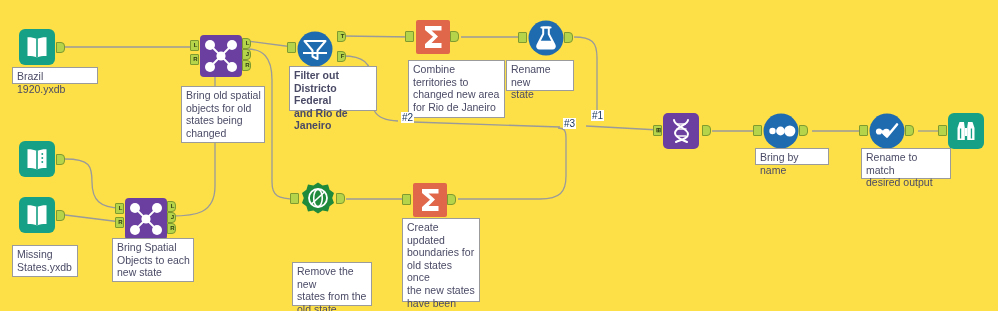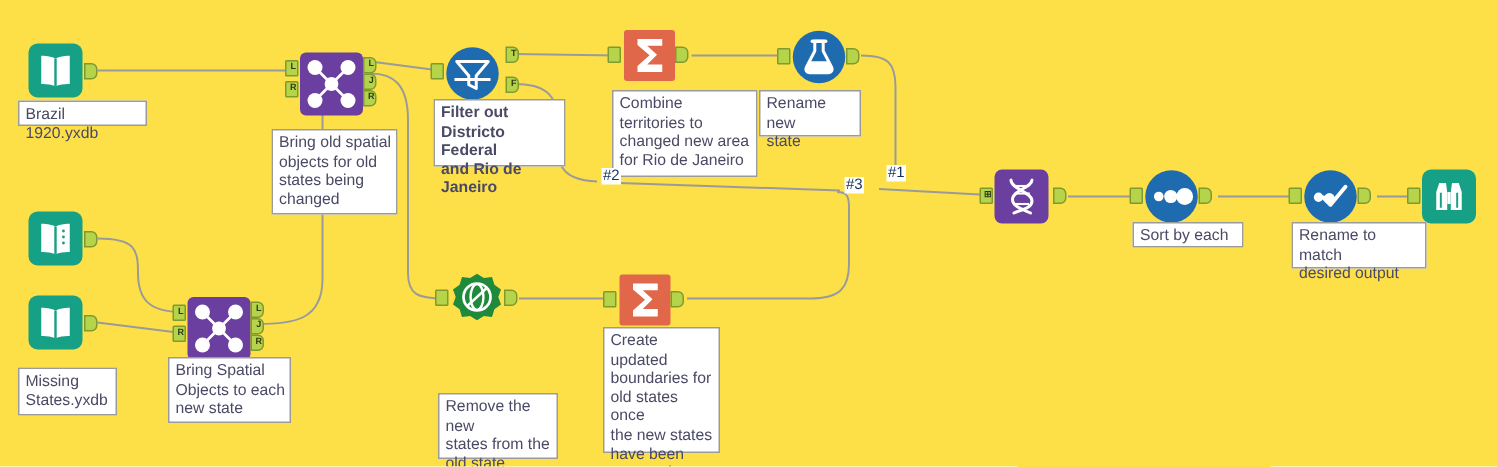--- a/index.html
+++ b/index.html
@@ -326,21 +326,21 @@
   <div class="node" style="left:762px;top:112px;">
     <svg class="glyph" viewBox="0 0 38 38">
       <circle cx="19" cy="19" r="17.5" fill="#1f6bb0"></circle>
       <circle cx="10.5" cy="19" r="3.2" fill="#ffffff"></circle>
       <circle cx="18.5" cy="19" r="4.4" fill="#ffffff"></circle>
       <circle cx="27.8" cy="19" r="5.6" fill="#ffffff"></circle>
     </svg>
   </div>
   <div class="port in" style="left:753px;top:125px;"></div>
   <div class="port out" style="left:799px;top:125px;"></div>
-  <div class="annot" style="left:755px;top:148px;width:74px;height:17px;">Sort by each</div>
+  <div class="annot" style="left:755px;top:148px;width:74px;height:17px;">Bring by name</div>
 
   <div class="node" style="left:868px;top:112px;">
     <svg class="glyph" viewBox="0 0 38 38">
       <circle cx="19" cy="19" r="17.5" fill="#1f6bb0"></circle>
       <circle cx="11" cy="19.5" r="3.1" fill="#ffffff"></circle>
       <circle cx="18.3" cy="20.3" r="3.6" fill="#ffffff"></circle>
       <path d="M14 19.5 L19 24.5 L29 12.5" fill="none" stroke="#ffffff" stroke-width="2.6" stroke-linecap="round" stroke-linejoin="round"></path>
     </svg>
   </div>
   <div class="port in" style="left:859px;top:125px;"></div>

